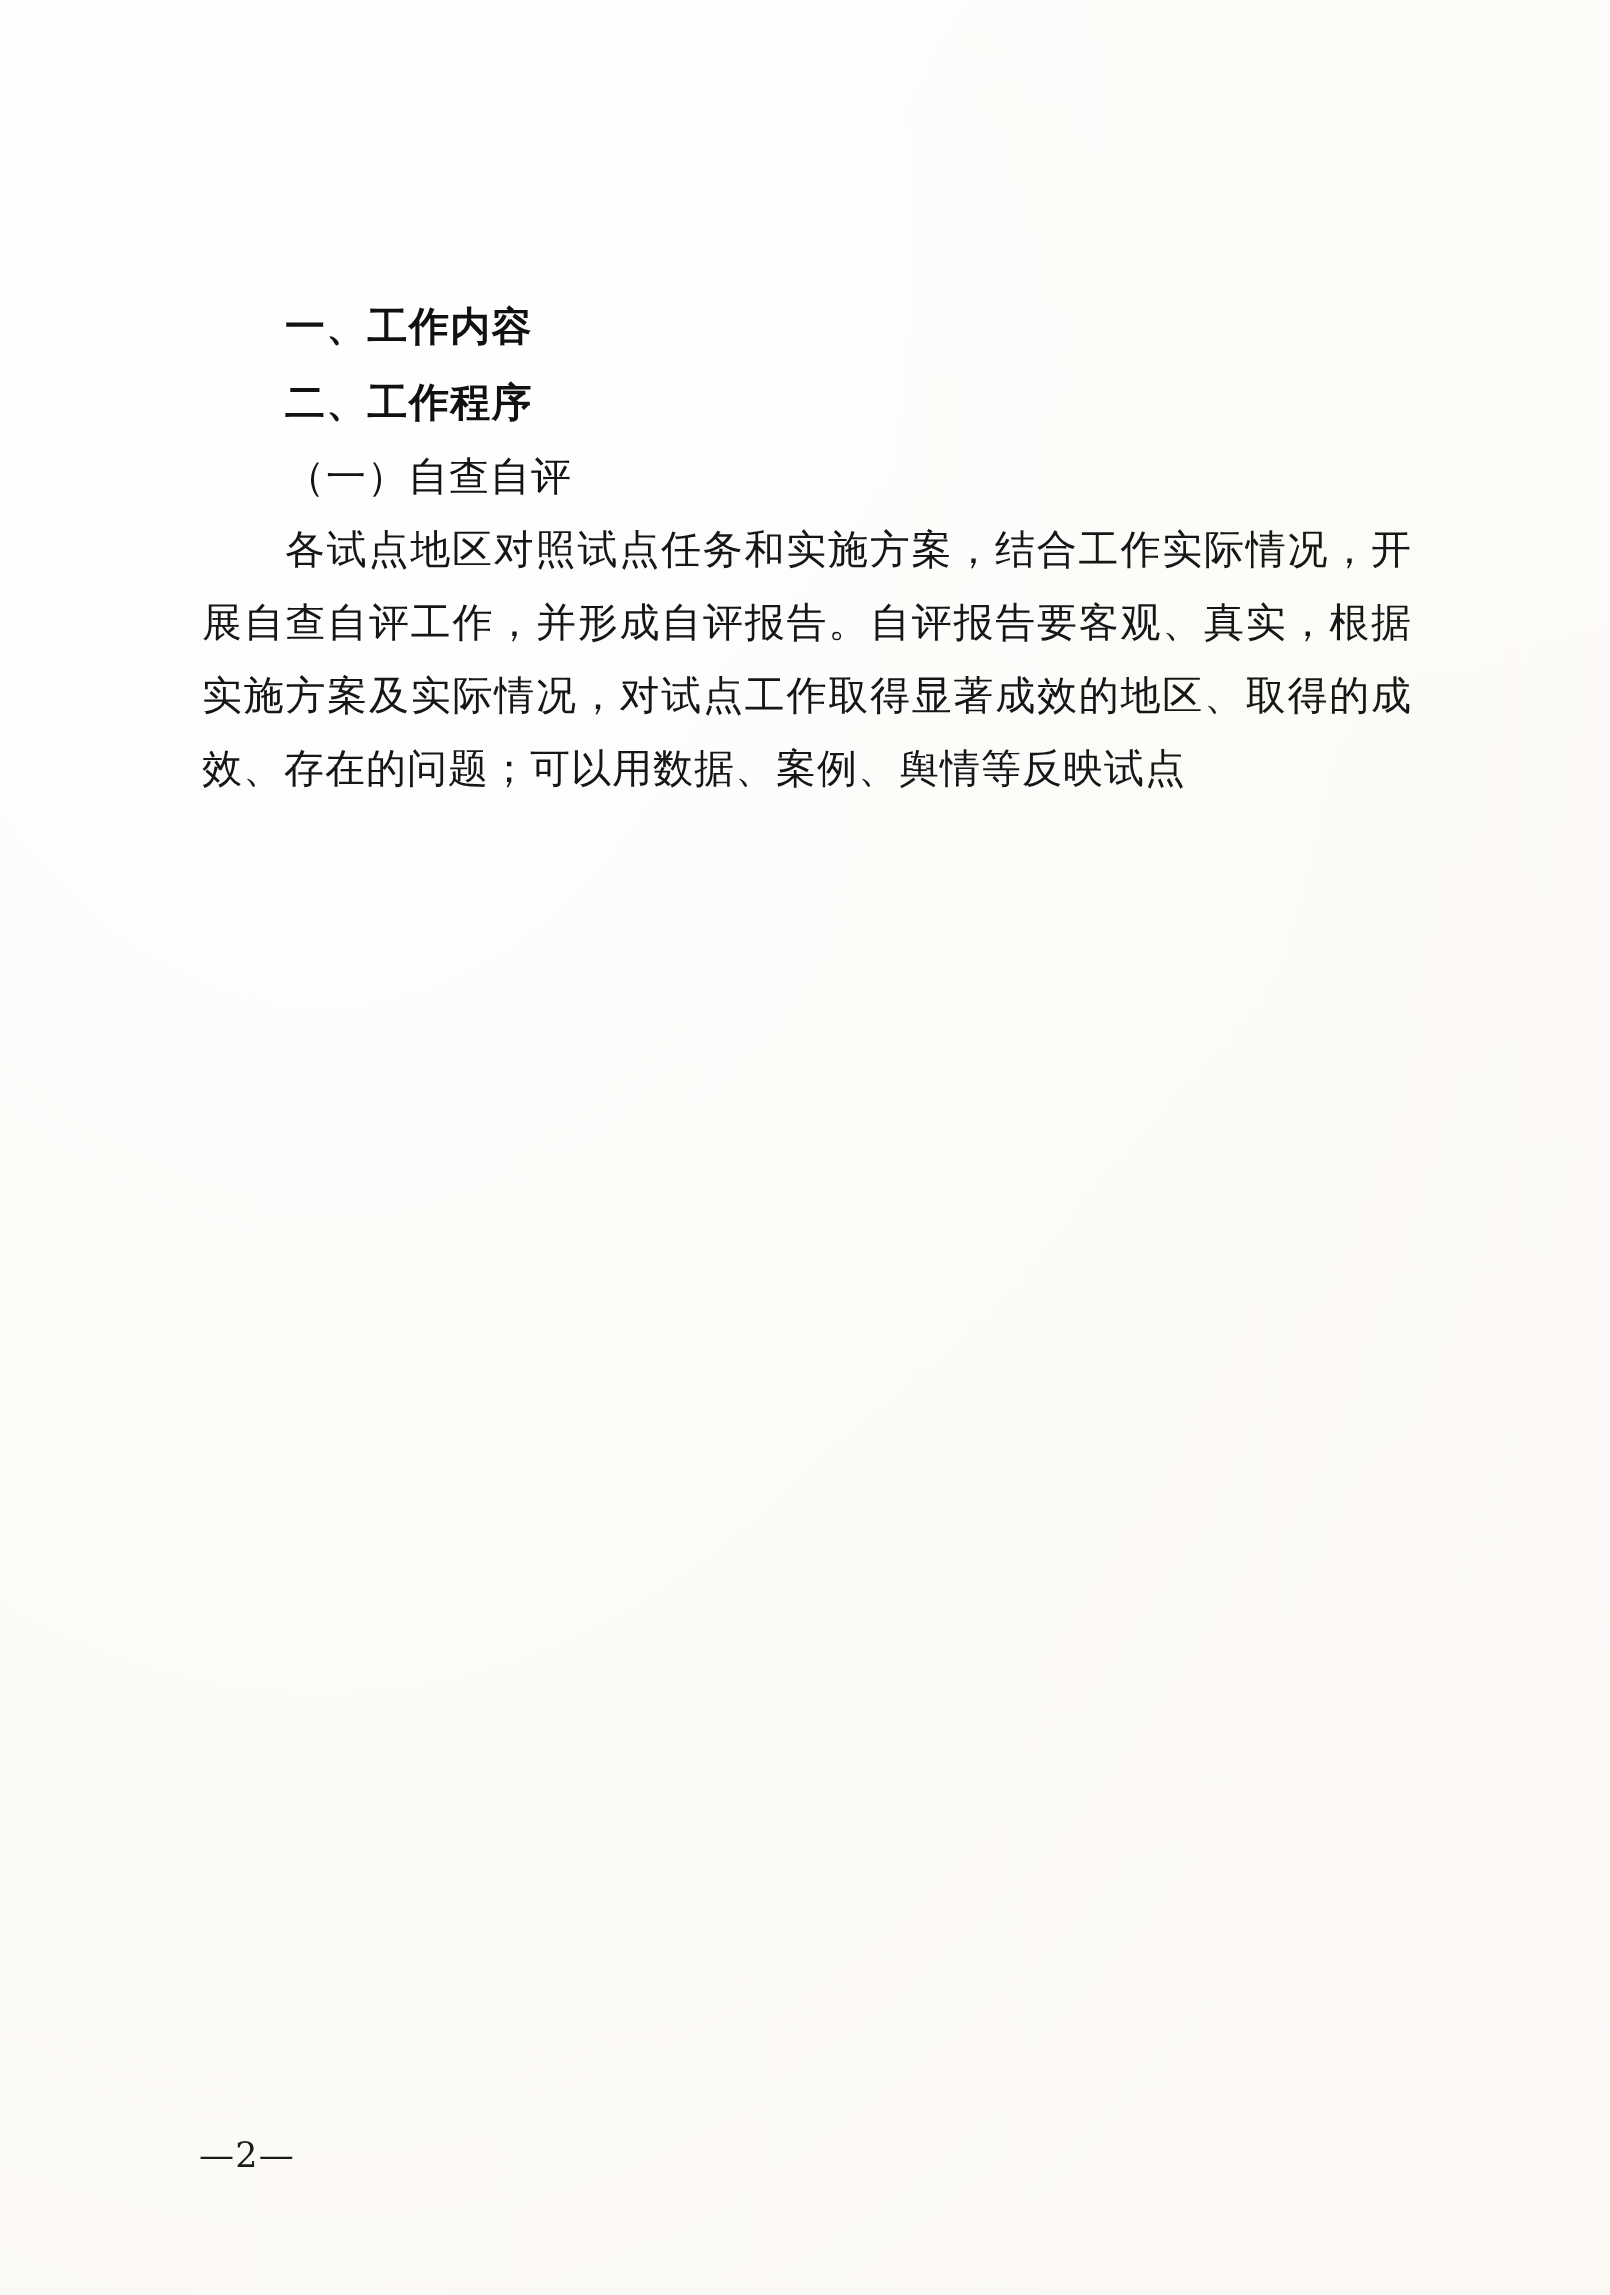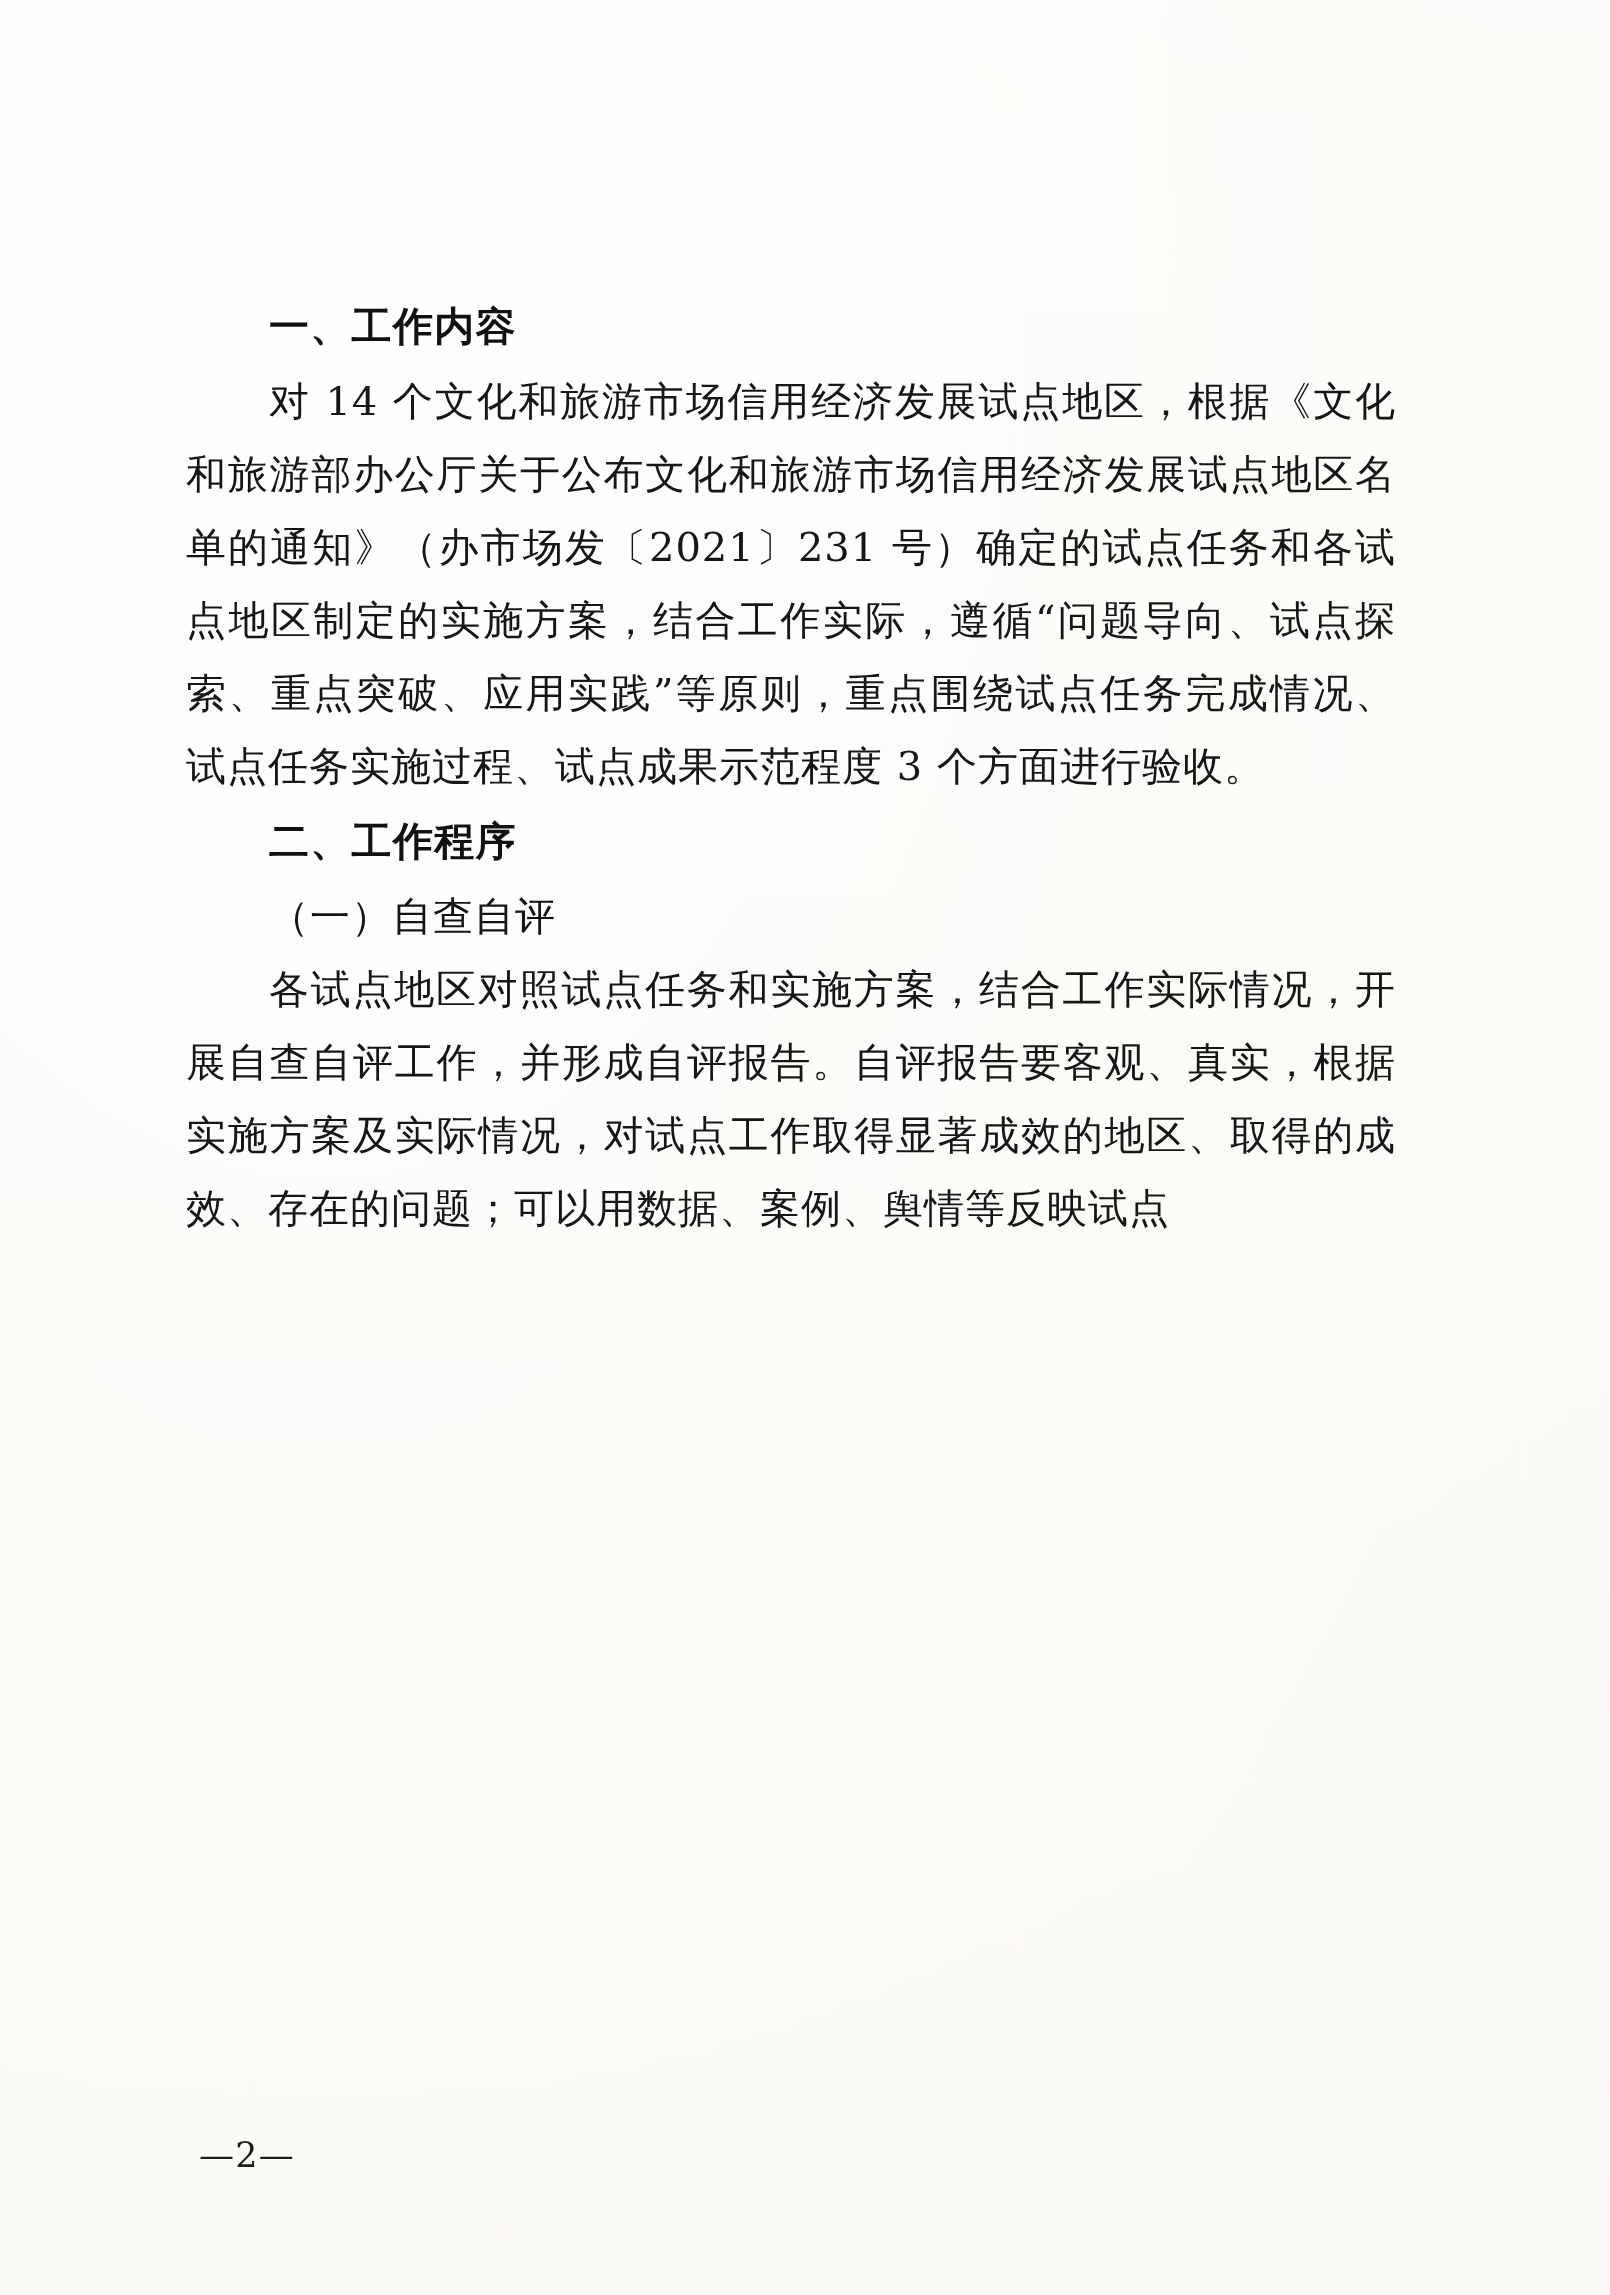--- a/index.html
+++ b/index.html
@@ -18,21 +18,21 @@
   .paper-tint {
     position: absolute;
     inset: 0;
     background:
       radial-gradient(ellipse at 20% 10%, rgba(255,255,255,0.9) 0%, rgba(252,250,246,0.4) 60%, rgba(248,245,240,0.2) 100%),
       linear-gradient(180deg, #fefdfb 0%, #fdfbf8 50%, #fcfaf6 100%);
     pointer-events: none;
   }
   .content {
     position: absolute;
-    left: 186px;
+    left: 202px;
     top: 289px;
     width: 1210px;
   }
   .doc-text {
     font-family: "DejaVu Serif", "Liberation Serif", serif;
     font-size: 40px;
     line-height: 73px;
     color: #161616;
     letter-spacing: 1px;
     text-align: justify;
@@ -74,21 +74,20 @@
 </head>
 <body>
 
 <div class="page">
   <div class="paper-tint"></div>
 
   <div class="content">
 
     <div class="heading indent2">一、工作内容</div>
 
-    <div class="doc-text indent2 para">对 14 个文化和旅游市场信用经济发展试点地区，根据《文化和旅游部办公厅关于公布文化和旅游市场信用经济发展试点地区名单的通知》（办市场发〔2021〕231 号）确定的试点任务和各试点地区制定的实施方案，结合工作实际，遵循“问题导向、试点探索、重点突破、应用实践”等原则，重点围绕试点任务完成情况、试点任务实施过程、试点成果示范程度 3 个方面进行验收。</div>
 
 
     <div class="heading indent2">二、工作程序</div>
 
     <div class="subheading">（一）自查自评</div>
 
     <div class="doc-text indent2 para">各试点地区对照试点任务和实施方案，结合工作实际情况，开展自查自评工作，并形成自评报告。自评报告要客观、真实，根据实施方案及实际情况，对试点工作取得显著成效的地区、取得的成效、存在的问题；可以用数据、案例、舆情等反映试点</div>
 
   </div>
 

